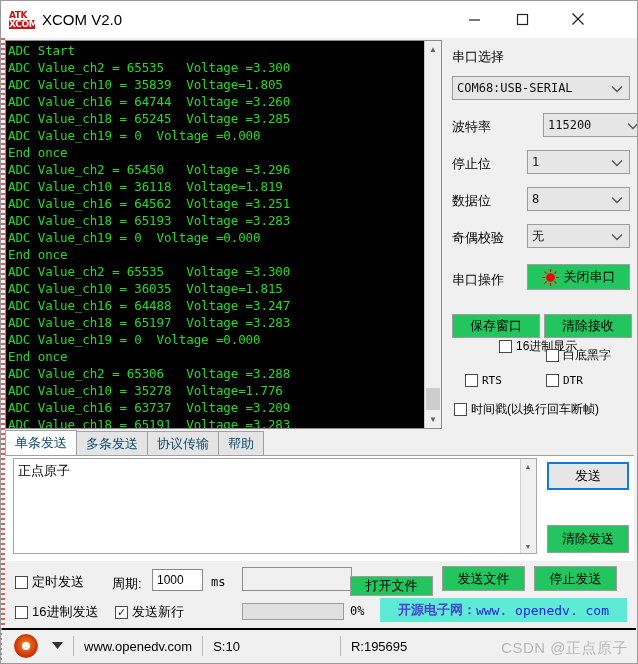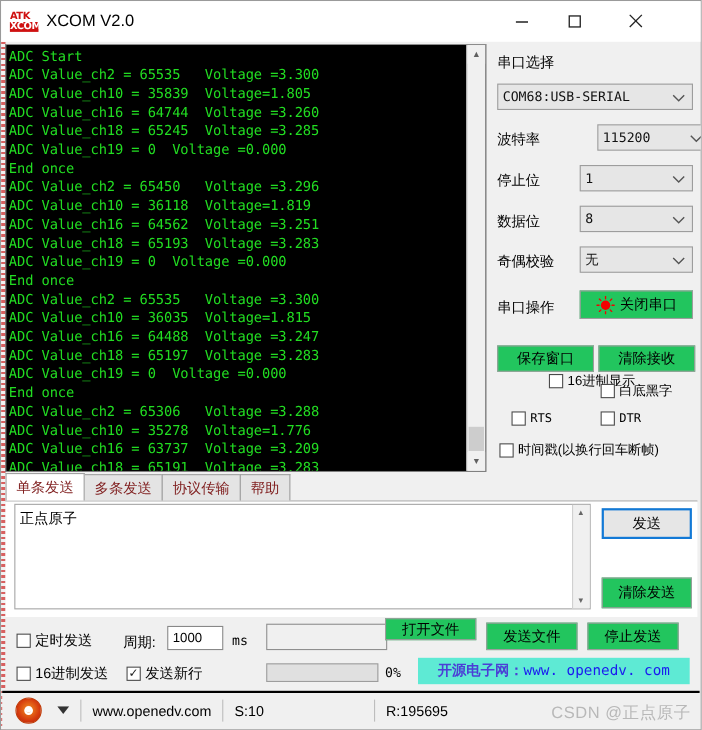--- a/index.html
+++ b/index.html
@@ -128,21 +128,21 @@
   }
 
   
   #tabs {
     position: absolute; left: 4px; top: 430px; width: 629px; height: 25px;
     border-bottom: 1px solid #a0a0a0; box-sizing: border-box;
     display: flex; align-items: flex-end;
   }
   .tab {
     height: 24px; padding: 0 9px; display: flex; align-items: center;
-    font-size: 13px; color: #7f1d1d; box-sizing: border-box;
+    font-size: 13px; color: #0c4a6e; box-sizing: border-box;
     border: 1px solid #a0a0a0; border-bottom: none; background: #e4e4e4;
     margin-right: -1px;
   }
   .tab.active { background: #ffffff; height: 25px; position: relative; z-index: 2; }
 
   
   #send-area {
     position: absolute; left: 4px; top: 455px; width: 629px; height: 105px;
     background: #ffffff; box-sizing: border-box;
   }
@@ -424,21 +424,21 @@
     <div class="cb-row" style="position:absolute;left:110px;top:42px;font-size:13px">
       <span class="cbox checked"></span>
       <span>发送新行</span>
     </div>
 
     <div style="position:absolute;left:237px;top:6px;width:110px;height:24px;border:1px solid #8f8f8f;background:#f0f0f0;box-sizing:border-box"></div>
 
     <div id="progbar" style="position:absolute;left:237px;top:42px;width:102px;height:17px;"></div>
     <div style="position:absolute;left:345px;top:43px;font-size:12px;font-family:'DejaVu Sans Mono',monospace">0%</div>
 
-    <div class="btn" style="position:absolute;left:345px;top:1px;width:83px;height:20px;">
+    <div class="btn" style="position:absolute;left:345px;top:15px;width:83px;height:20px;">
       <span>打开文件</span>
     </div>
     <div class="btn" style="position:absolute;left:437px;top:5px;width:83px;height:25px;">
       <span>发送文件</span>
     </div>
     <div class="btn" style="position:absolute;left:529px;top:5px;width:83px;height:25px;">
       <span>停止发送</span>
     </div>
 
     <div id="openedv" style="position:absolute;left:375px;top:37px;width:247px;height:24px;">

